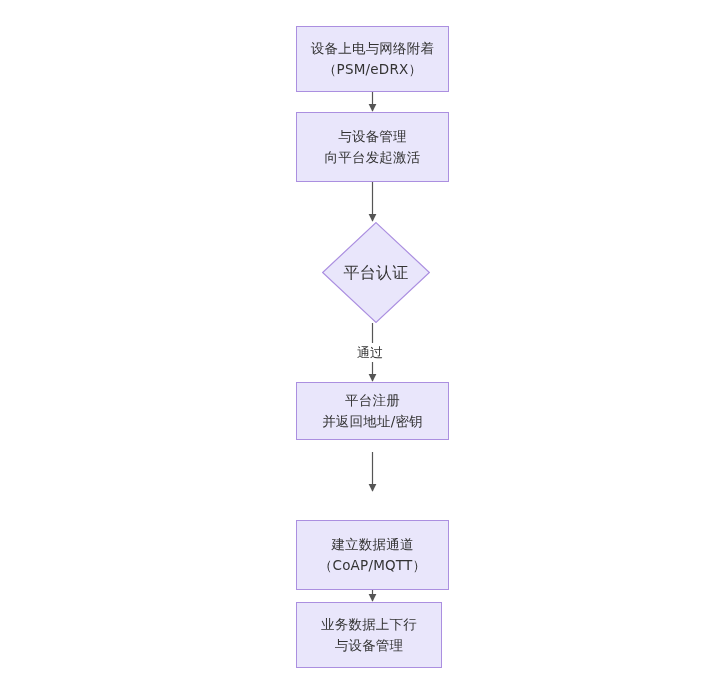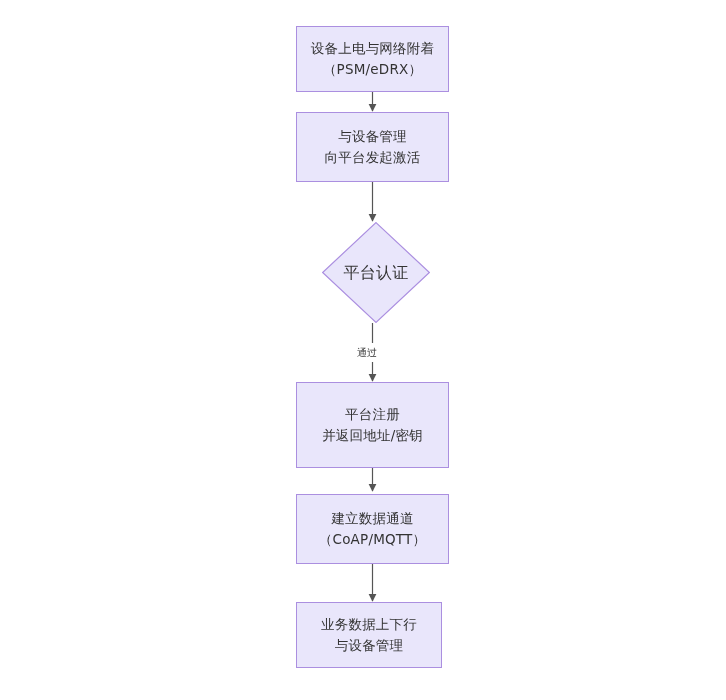--- a/index.html
+++ b/index.html
@@ -64,21 +64,21 @@
     position: absolute;
     left: 0;
     top: 0;
     width: 726px;
     height: 700px;
     pointer-events: none;
   }
   .edge-label {
     position: absolute;
     background: #ffffff;
-    font-size: 10px;
+    font-size: 13px;
     line-height: 17px;
     color: #333333;
     padding: 1px 2px;
     white-space: nowrap;
     z-index: 3;
   }
 </style>
 </head>
 <body>
 
@@ -111,26 +111,26 @@
 
   <div class="diamond-wrap" style="left:322px; top:222px; width:108px; height:101px;">
     <svg class="diamond-shape" viewBox="0 0 108 101" preserveAspectRatio="none" xmlns="http://www.w3.org/2000/svg">
       <polygon points="54,0.6 107.4,50.5 54,100.4 0.6,50.5" fill="#e9e6fb" stroke="#ab8fe0" stroke-width="1.2"></polygon>
     </svg>
     <div class="diamond-label">平台认证</div>
   </div>
 
   <div class="edge-label" style="left:355px; top:343px;">通过</div>
 
-  <div class="node" style="left:296px; top:382px; width:153px; height:86px;">
+  <div class="node" style="left:296px; top:382px; width:153px; height:58px;">
     <div class="node-label">平台注册
 并返回地址/密钥</div>
   </div>
 
-  <div class="node" style="left:296px; top:494px; width:153px; height:70px;">
+  <div class="node" style="left:296px; top:520px; width:153px; height:70px;">
     <div class="node-label">建立数据通道
 （CoAP/MQTT）</div>
   </div>
 
   <div class="node" style="left:296px; top:602px; width:146px; height:66px;">
     <div class="node-label">业务数据上下行
 与设备管理</div>
   </div>
 
 </div>

